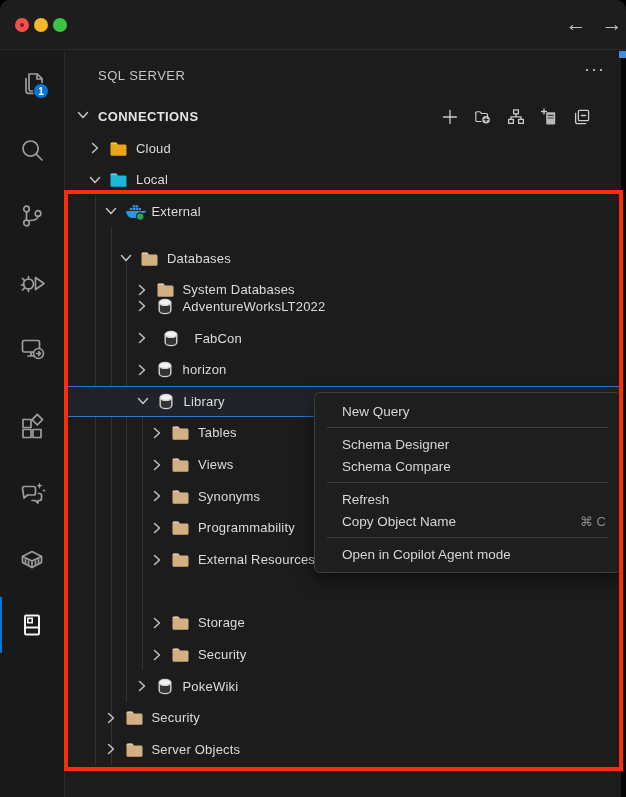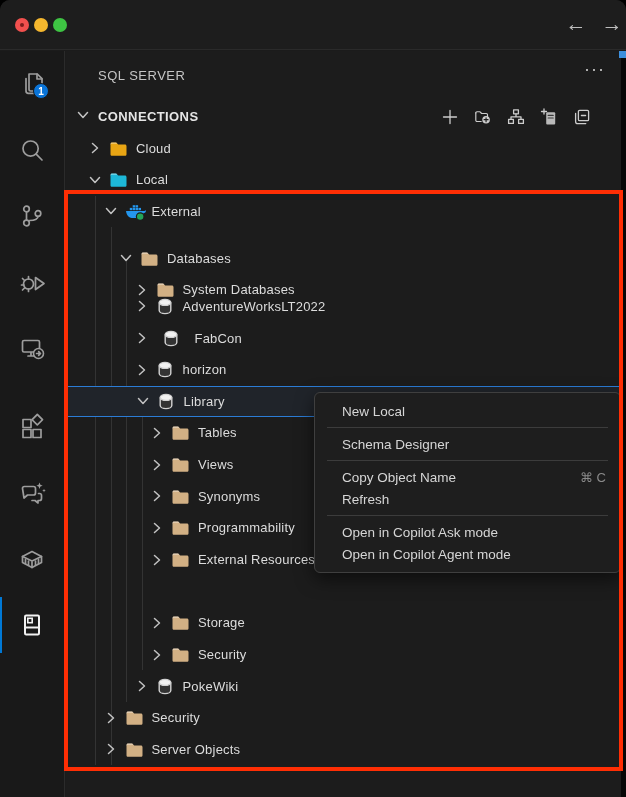--- a/index.html
+++ b/index.html
@@ -395,38 +395,38 @@
           <span class="ticon"><svg width="19" height="19" viewBox="0 0 19 19" fill="none" xmlns="http://www.w3.org/2000/svg">
               <path fill="#d2b084" d="M1.5 5.2c0-.9.7-1.6 1.6-1.6h4.1l2 2h6.7c.9 0 1.6.7 1.6 1.6v8c0 .9-.7 1.6-1.6 1.6H3.1c-.9 0-1.6-.7-1.6-1.6z"></path>
               <path fill="rgba(255,255,255,.45)" d="M1.5 5.2c0-.9.7-1.6 1.6-1.6h4.1l1.1 1.1H3c-.8 0-1.5.6-1.5 1.4z"></path>
             </svg></span>
           <span class="tlabel">Server Objects</span>
         </div>
       </div>
 
     <div id="ctxmenu">
         <div class="mitem">
-          <span class="mlabel">New Local</span>
+          <span class="mlabel">New Query</span>
         </div>
         <div class="msep"></div>
         <div class="mitem">
           <span class="mlabel">Schema Designer</span>
         </div>
+        <div class="mitem">
+          <span class="mlabel">Schema Compare</span>
+        </div>
         <div class="msep"></div>
+        <div class="mitem">
+          <span class="mlabel">Refresh</span>
+        </div>
         <div class="mitem">
           <span class="mlabel">Copy Object Name</span>
           <span class="mshortcut">⌘ C</span>
         </div>
-        <div class="mitem">
-          <span class="mlabel">Refresh</span>
-        </div>
         <div class="msep"></div>
-        <div class="mitem">
-          <span class="mlabel">Open in Copilot Ask mode</span>
-        </div>
         <div class="mitem">
           <span class="mlabel">Open in Copilot Agent mode</span>
         </div>
       </div>
   </div>
 
   <div id="rightstrip"></div>
   <div id="bluesliver"></div>
 
   <div id="redbox"></div>

